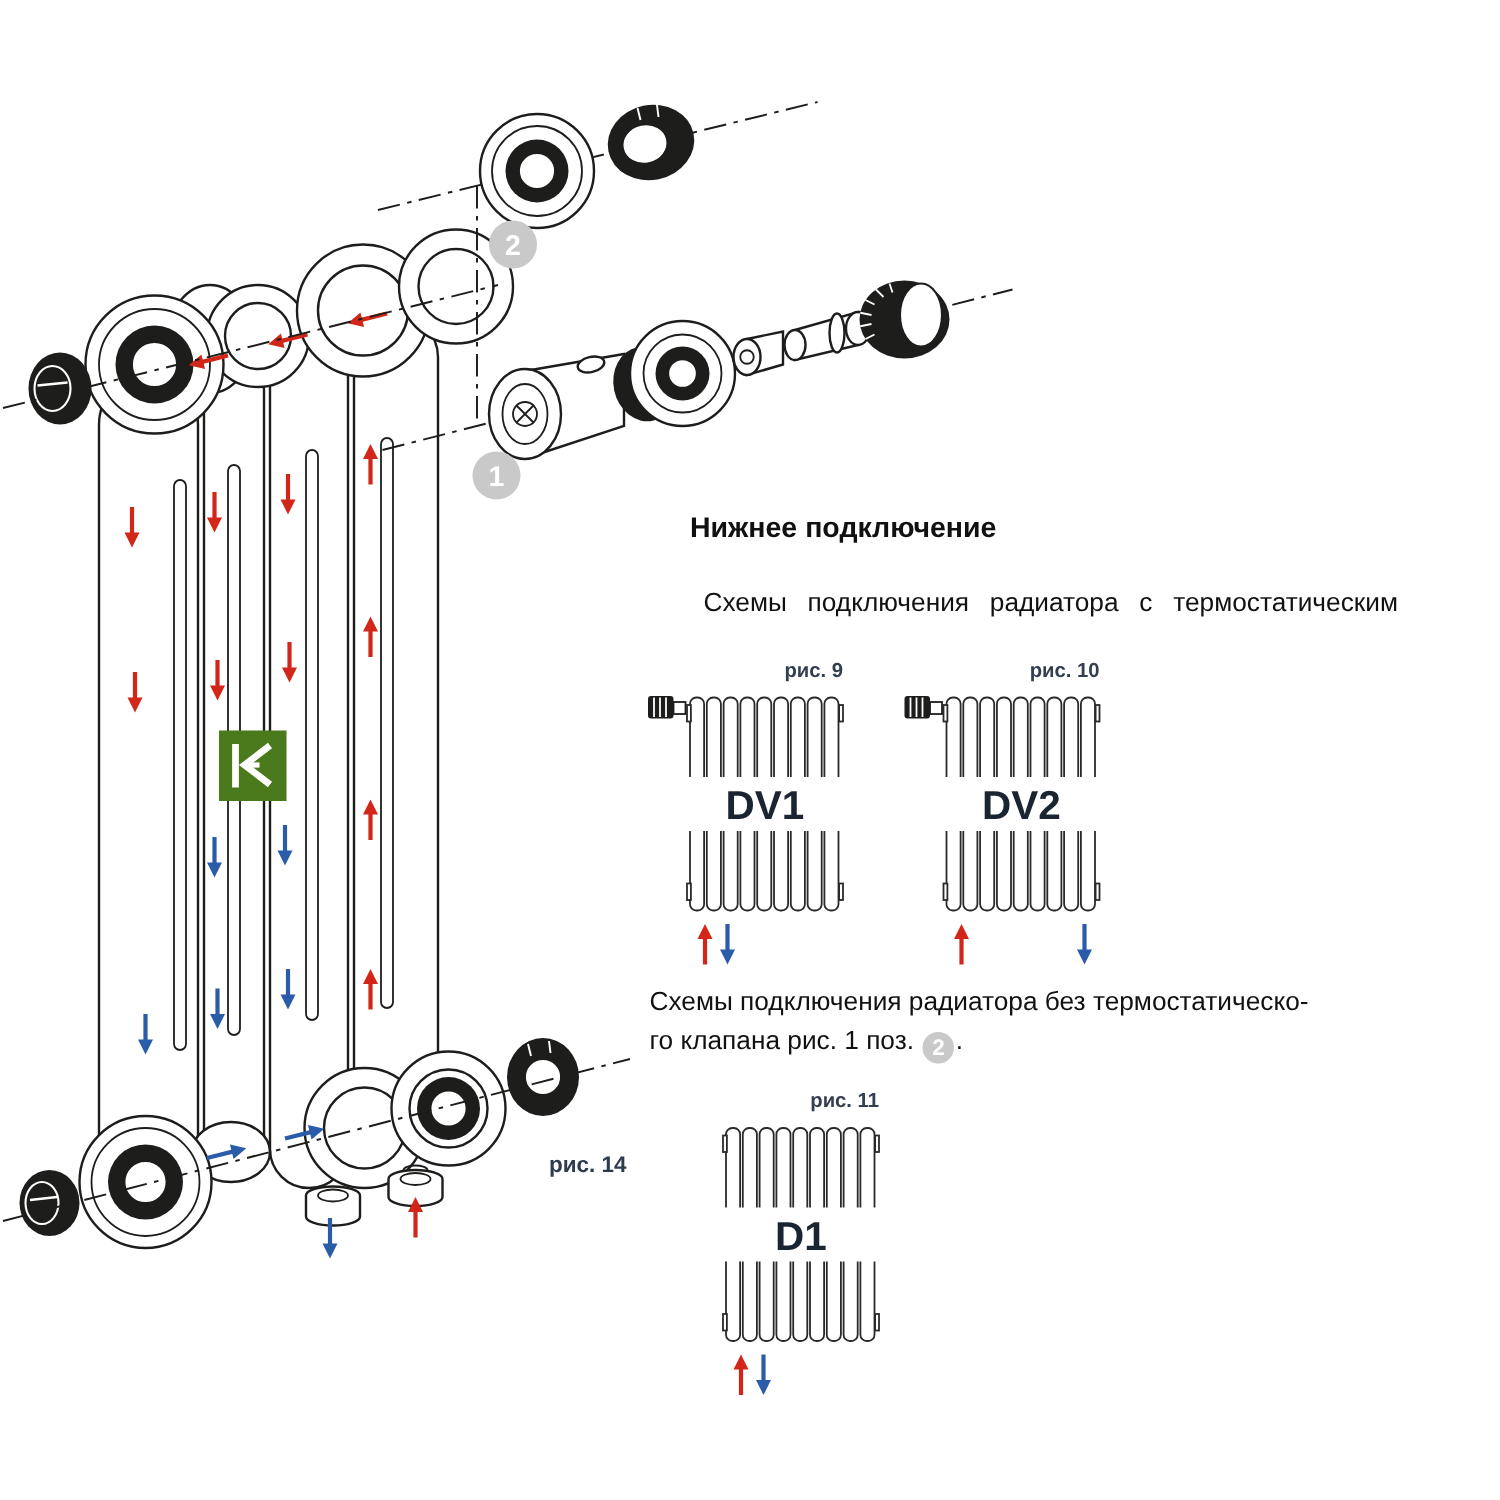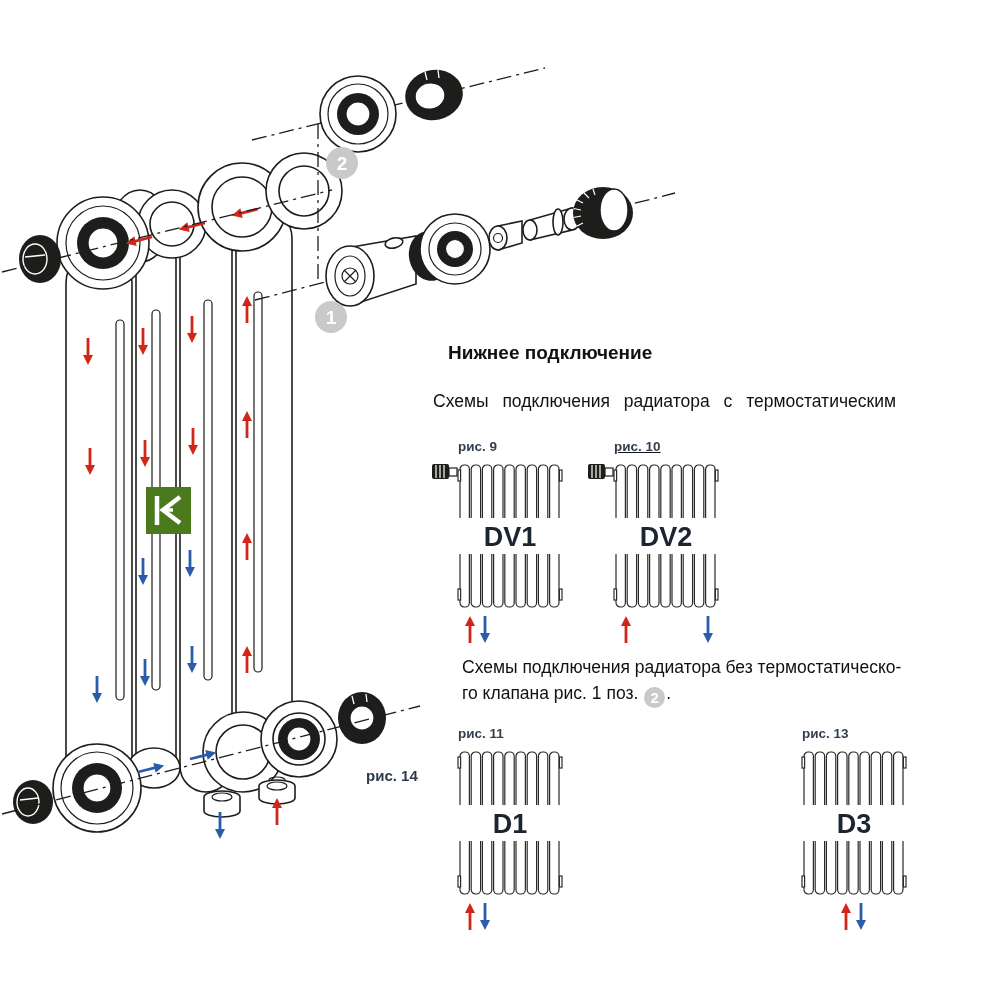--- a/index.html
+++ b/index.html
@@ -13,33 +13,33 @@
   #tech-svg { position:absolute; left:0; top:0; }
   .ln   { stroke:#1d1d1b; stroke-width:1.6; fill:#ffffff; }
   .lnth { stroke:#1d1d1b; stroke-width:1.2; fill:none; }
   .dark { fill:#1d1d1b; stroke:none; }
   .wht  { stroke:#ffffff; fill:none; }
   .axis { stroke:#1d1d1b; stroke-width:1.3; fill:none; stroke-dasharray:15 5 3 5; }
   .fig14-label { font-size:15px; font-weight:bold; fill:#2e3a4e; }
   .marker-num { font-size:19px; font-weight:bold; fill:#ffffff; text-anchor:middle; }
 
   
-  .heading { position:absolute; left:448px; top:342px; font-size:19px; font-weight:bold; color:#111; }
+  .heading { position:absolute; left:460px; top:342px; font-size:19px; font-weight:bold; color:#111; }
   .para { position:absolute; left:433px; width:517px; font-size:17.5px; line-height:25.5px; color:#111; }
   .just1 { word-spacing:9px; }
   .b { font-weight:bold; }
   .pos-marker {
     display:inline-block; width:21px; height:21px; border-radius:50%;
     background:#c9c9c9; color:#fff; font-weight:bold; font-size:15px;
     line-height:21px; text-align:center; vertical-align:-4px; margin:0 1px;
   }
 
   
   .fig { position:absolute; width:104px; height:215px; }
-  .fig-caption { width:104px; text-align:left; font-size:13.5px; font-weight:600;
+  .fig-caption { width:104px; text-align:right; font-size:13.5px; font-weight:600;
                  color:#333f50; height:16px; margin-bottom:6px; }
   .fig svg.radsvg { overflow:visible; display:block; }
   .rad-label { font-size:27px; font-weight:bold; fill:#1b2532; text-anchor:middle; }
   .fig-arrows { position:absolute; top:176px; left:0; width:104px; height:32px; }
   .fig-arrows .arr { position:absolute; top:0; }
 </style>
 </head>
 <body>
 
 <div id="page">
@@ -242,25 +242,25 @@
       </g>
       <g>
         <circle cx="331" cy="317" r="16" fill="#c9c9c9"></circle>
         <text class="marker-num" x="331" y="324">1</text>
       </g>
     </g>
   </svg>
 
   <div class="heading">Нижнее подключение</div>
 
-  <div class="para" style="top:389px;">
+  <div class="para" style="top:389px;margin-left:36px;">
     <div class="just1">Схемы подключения радиатора с термостатическим</div>
   </div>
 
-  <div class="para" style="top:655px;margin-left:29px;">
+  <div class="para" style="top:655px;">
     <div>Схемы подключения радиатора без термостатическо-</div>
     <div>
       <span>го клапана рис. 1 поз. </span><span class="pos-marker">2</span><span>.</span>
     </div>
   </div>
 
   <div class="fig" style="left:458px; top:439px;">
     <div class="fig-caption">рис. 9</div>
     <svg class="radsvg" width="104" height="150" viewBox="0 0 104 150">
       <use href="#rad-icon"></use>
@@ -270,63 +270,48 @@
     <div class="fig-arrows">
       <svg class="arr" style="left:6px" width="12" height="30" viewBox="-6 0 12 28">
           <use href="#arrow-up" color="#d22619"></use>
         </svg>
       <svg class="arr" style="left:21px" width="12" height="30" viewBox="-6 0 12 28">
           <use href="#arrow-dn" color="#2a5caa"></use>
         </svg>
     </div>
   </div>
 
-  <div class="fig" style="left:614px; top:439px;text-decoration:underline;">
+  <div class="fig" style="left:629px; top:439px;">
     <div class="fig-caption">рис. 10</div>
     <svg class="radsvg" width="104" height="150" viewBox="0 0 104 150">
       <use href="#rad-icon"></use>
       <use href="#valve-head" transform="translate(-26,3)"></use>
       <text class="rad-label" x="52" y="85">DV2</text>
     </svg>
     <div class="fig-arrows">
       <svg class="arr" style="left:6px" width="12" height="30" viewBox="-6 0 12 28">
           <use href="#arrow-up" color="#d22619"></use>
         </svg>
       <svg class="arr" style="left:88px" width="12" height="30" viewBox="-6 0 12 28">
           <use href="#arrow-dn" color="#2a5caa"></use>
         </svg>
     </div>
   </div>
 
-  <div class="fig" style="left:458px; top:726px;">
+  <div class="fig" style="left:482px; top:726px;">
     <div class="fig-caption">рис. 11</div>
     <svg class="radsvg" width="104" height="150" viewBox="0 0 104 150">
       <use href="#rad-icon"></use>
       <text class="rad-label" x="52" y="85">D1</text>
     </svg>
     <div class="fig-arrows">
       <svg class="arr" style="left:6px" width="12" height="30" viewBox="-6 0 12 28">
           <use href="#arrow-up" color="#d22619"></use>
         </svg>
       <svg class="arr" style="left:21px" width="12" height="30" viewBox="-6 0 12 28">
           <use href="#arrow-dn" color="#2a5caa"></use>
         </svg>
     </div>
   </div>
 
 
-  <div class="fig" style="left:802px; top:726px;">
-    <div class="fig-caption">рис. 13</div>
-    <svg class="radsvg" width="104" height="150" viewBox="0 0 104 150">
-      <use href="#rad-icon"></use>
-      <text class="rad-label" x="52" y="85">D3</text>
-    </svg>
-    <div class="fig-arrows">
-      <svg class="arr" style="left:38px" width="12" height="30" viewBox="-6 0 12 28">
-          <use href="#arrow-up" color="#d22619"></use>
-        </svg>
-      <svg class="arr" style="left:53px" width="12" height="30" viewBox="-6 0 12 28">
-          <use href="#arrow-dn" color="#2a5caa"></use>
-        </svg>
-    </div>
-  </div>
 
 </div>
 
 </body></html>

